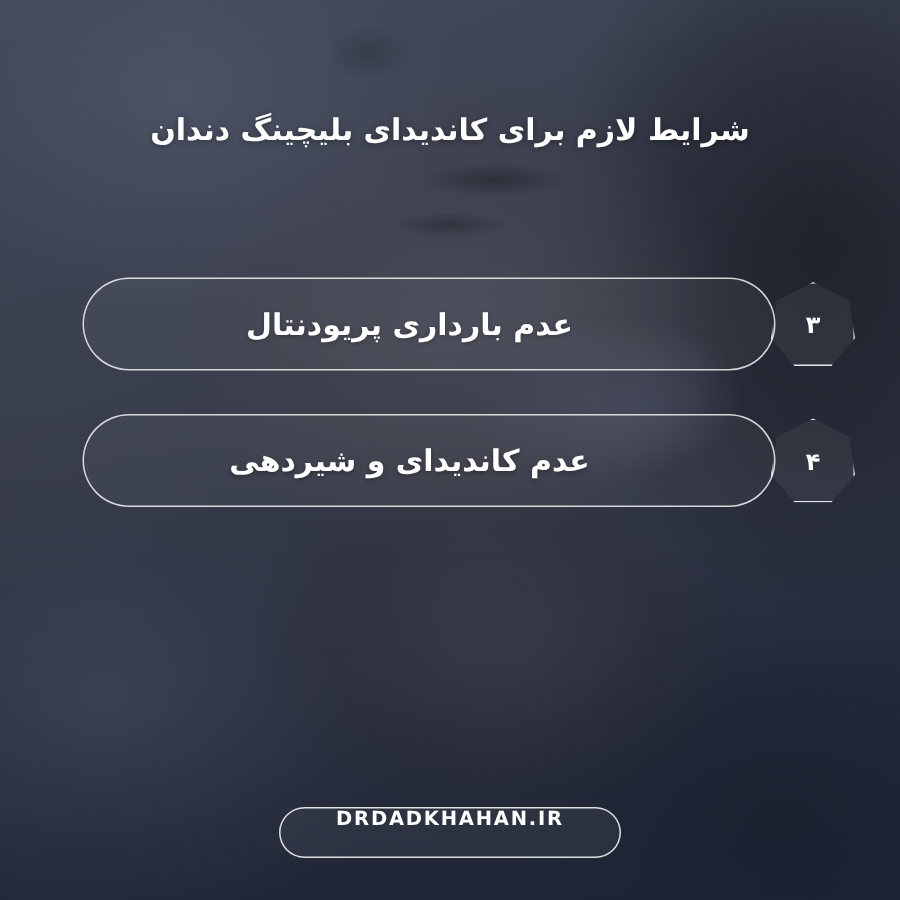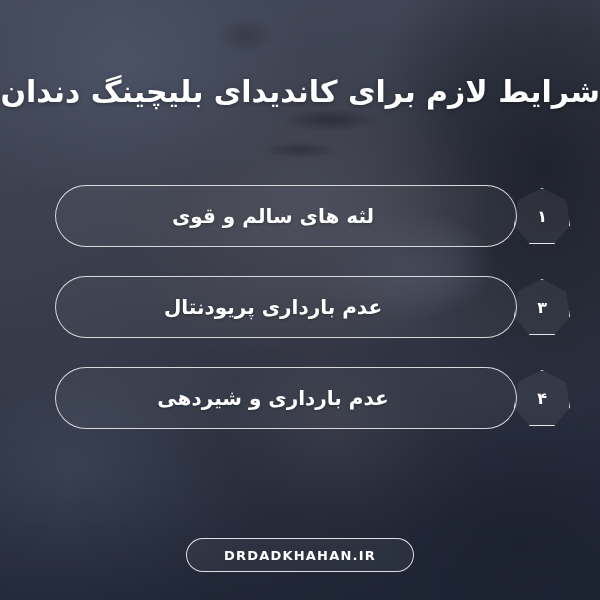--- a/index.html
+++ b/index.html
@@ -55,23 +55,23 @@
     position:absolute; inset:0;
     background:linear-gradient(180deg, rgba(58,72,100,0.34) 0%, rgba(52,64,92,0.30) 60%, rgba(38,48,70,0.45) 100%);
   }
 
   .content { position:absolute; inset:0; }
 
   
   .title {
     position:absolute;
     top:74px; left:0; right:0;
-    text-align:right;
+    text-align:center;
     color:#ffffff;
-    font-size:30px;
+    font-size:20px;
     font-weight:bold;
     letter-spacing:0px;
     text-shadow:0 1px 4px rgba(0,0,0,0.35);
     direction:rtl;
   }
 
   
   .rows {
     position:absolute;
     top:185px; left:0; right:0;
@@ -129,21 +129,20 @@
   
   .footer {
     position:absolute;
     left:50%;
     transform:translateX(-50%);
     bottom:28px;
     width:228px; height:34px;
     border:1.5px solid rgba(255,255,255,0.85);
     border-radius:17px;
     display:flex;
-    align-items:center;
     justify-content:center;
     background:rgba(255,255,255,0.05);
   }
   .footer-text {
     color:#ffffff;
     font-size:13px;
     font-weight:bold;
     letter-spacing:1.2px;
     direction:ltr;
   }
@@ -155,42 +154,34 @@
   <div class="photo"></div>
   <div class="overlay"></div>
   <div class="overlay2"></div>
 
   <div class="content">
 
     <div class="title">شرایط لازم برای کاندیدای بلیچینگ دندان</div>
 
     <div class="rows">
 
-      <div class="row">
-        <div class="pill">
-          <span class="pill-label">لثه های سالم و قوی</span>
-        </div>
-        <div class="badge">
-          <span class="badge-inner">۱</span>
-        </div>
-      </div>
 
 
       <div class="row">
         <div class="pill">
           <span class="pill-label">عدم بارداری پریودنتال</span>
         </div>
         <div class="badge">
           <span class="badge-inner">۳</span>
         </div>
       </div>
 
       <div class="row">
         <div class="pill">
-          <span class="pill-label">عدم بارداری و شیردهی</span>
+          <span class="pill-label">عدم کاندیدای و شیردهی</span>
         </div>
         <div class="badge">
           <span class="badge-inner">۴</span>
         </div>
       </div>
 
     </div>
 
     <div class="footer">
       <span class="footer-text">DRDADKHAHAN.IR</span>

